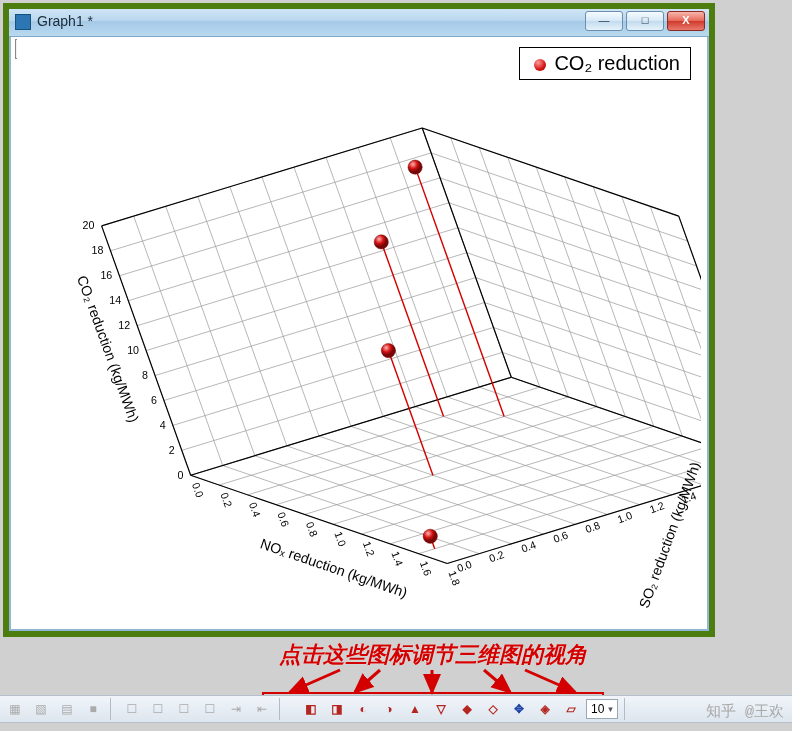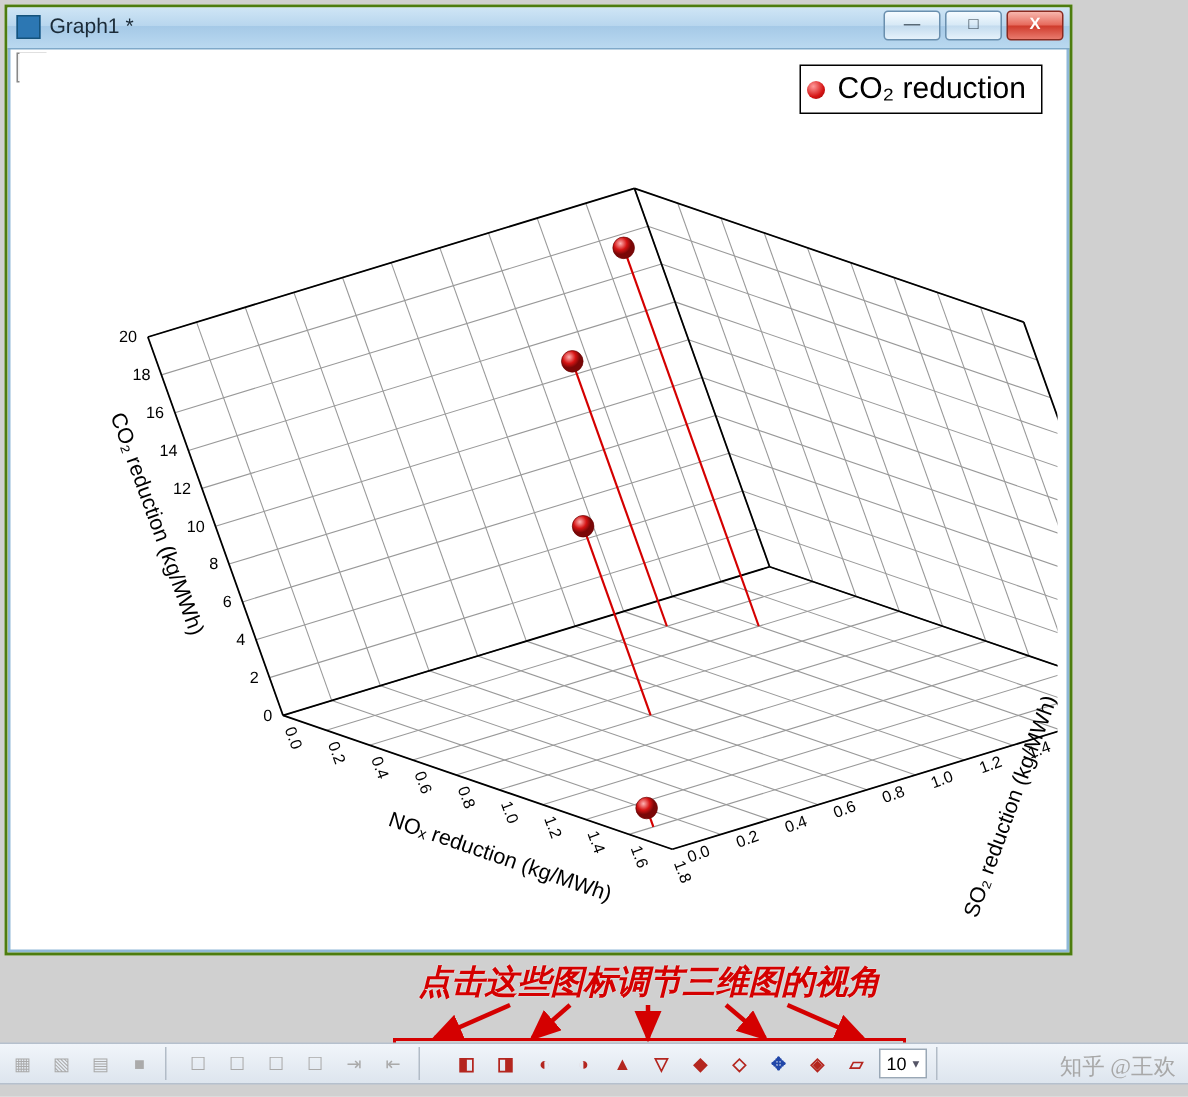--- a/index.html
+++ b/index.html
@@ -9,21 +9,21 @@
     font-family: "Segoe UI", Tahoma, Arial, sans-serif;
     background: #d0d0d0;
     overflow: hidden;
   }
 
   
   .window {
     position: absolute;
     left: 3px; top: 3px;
     width: 712px; height: 634px;
-    border: 2px solid #4d7c0f;
+    border: 6px solid #4d7c0f;
     background: #fff;
     box-shadow: 0 0 0 2px #8fb8d7 inset;
     text-decoration: underline;
   }
   .titlebar {
     position: relative;
     height: 28px;
     background: linear-gradient(#cfe5f5,#b8d6ee 45%,#a5c9e7 46%,#bad9f0);
     border-bottom: 1px solid #7fa9c9;
   }
@@ -58,21 +58,21 @@
   .plot-frame {
     position:absolute; left:8px; top:30px; right:8px; bottom:8px;
     background:#fff;
   }
   svg.chart { width:100%; height:100%; }
 
   
   .legend {
     position:absolute; right:18px; top:38px;
     border:1px solid #000; background:#fff;
-    padding:4px 10px 4px 4px;
+    padding:4px 10px 4px 14px;
     font-size:20px;
   }
   .legend .dot {
     display:inline-block; width:12px; height:12px;
     background: radial-gradient(circle at 35% 30%, #ff9a9a, #d51313 60%, #8e0b0b);
     border-radius:50%; margin-right:8px; vertical-align:middle;
   }
 
   
   .annotation-box {
@@ -107,21 +107,21 @@
   .tsep { width:5px; height:22px; border-left:1px solid #b2bcc7; margin:0 2px; }
   .rot3d { color:#b4261f; font-weight:bold; }
   .rot3d.blue { color:#2046a8; }
   .tcombo {
     height:20px; border:1px solid #9aa8b6; background:#fff; font-size:12px;
     padding:0 4px; display:flex; align-items:center; gap:4px;
   }
   .tcombo::after{content:"▾"; font-size:9px; color:#556;}
   .watermark {
     position:absolute; right:8px; bottom:10px; color:#a8a8a8;
-    font-size:15px; font-family:Liberation Serif, serif;
+    font-size:15px; font-family:Liberation Mono, monospace;
     pointer-events:none;
   }
 </style>
 </head>
 <body>
 
 <div class="window">
   <div class="titlebar">
     <div class="app-icon"></div>
     <div class="title">Graph1 *</div>

